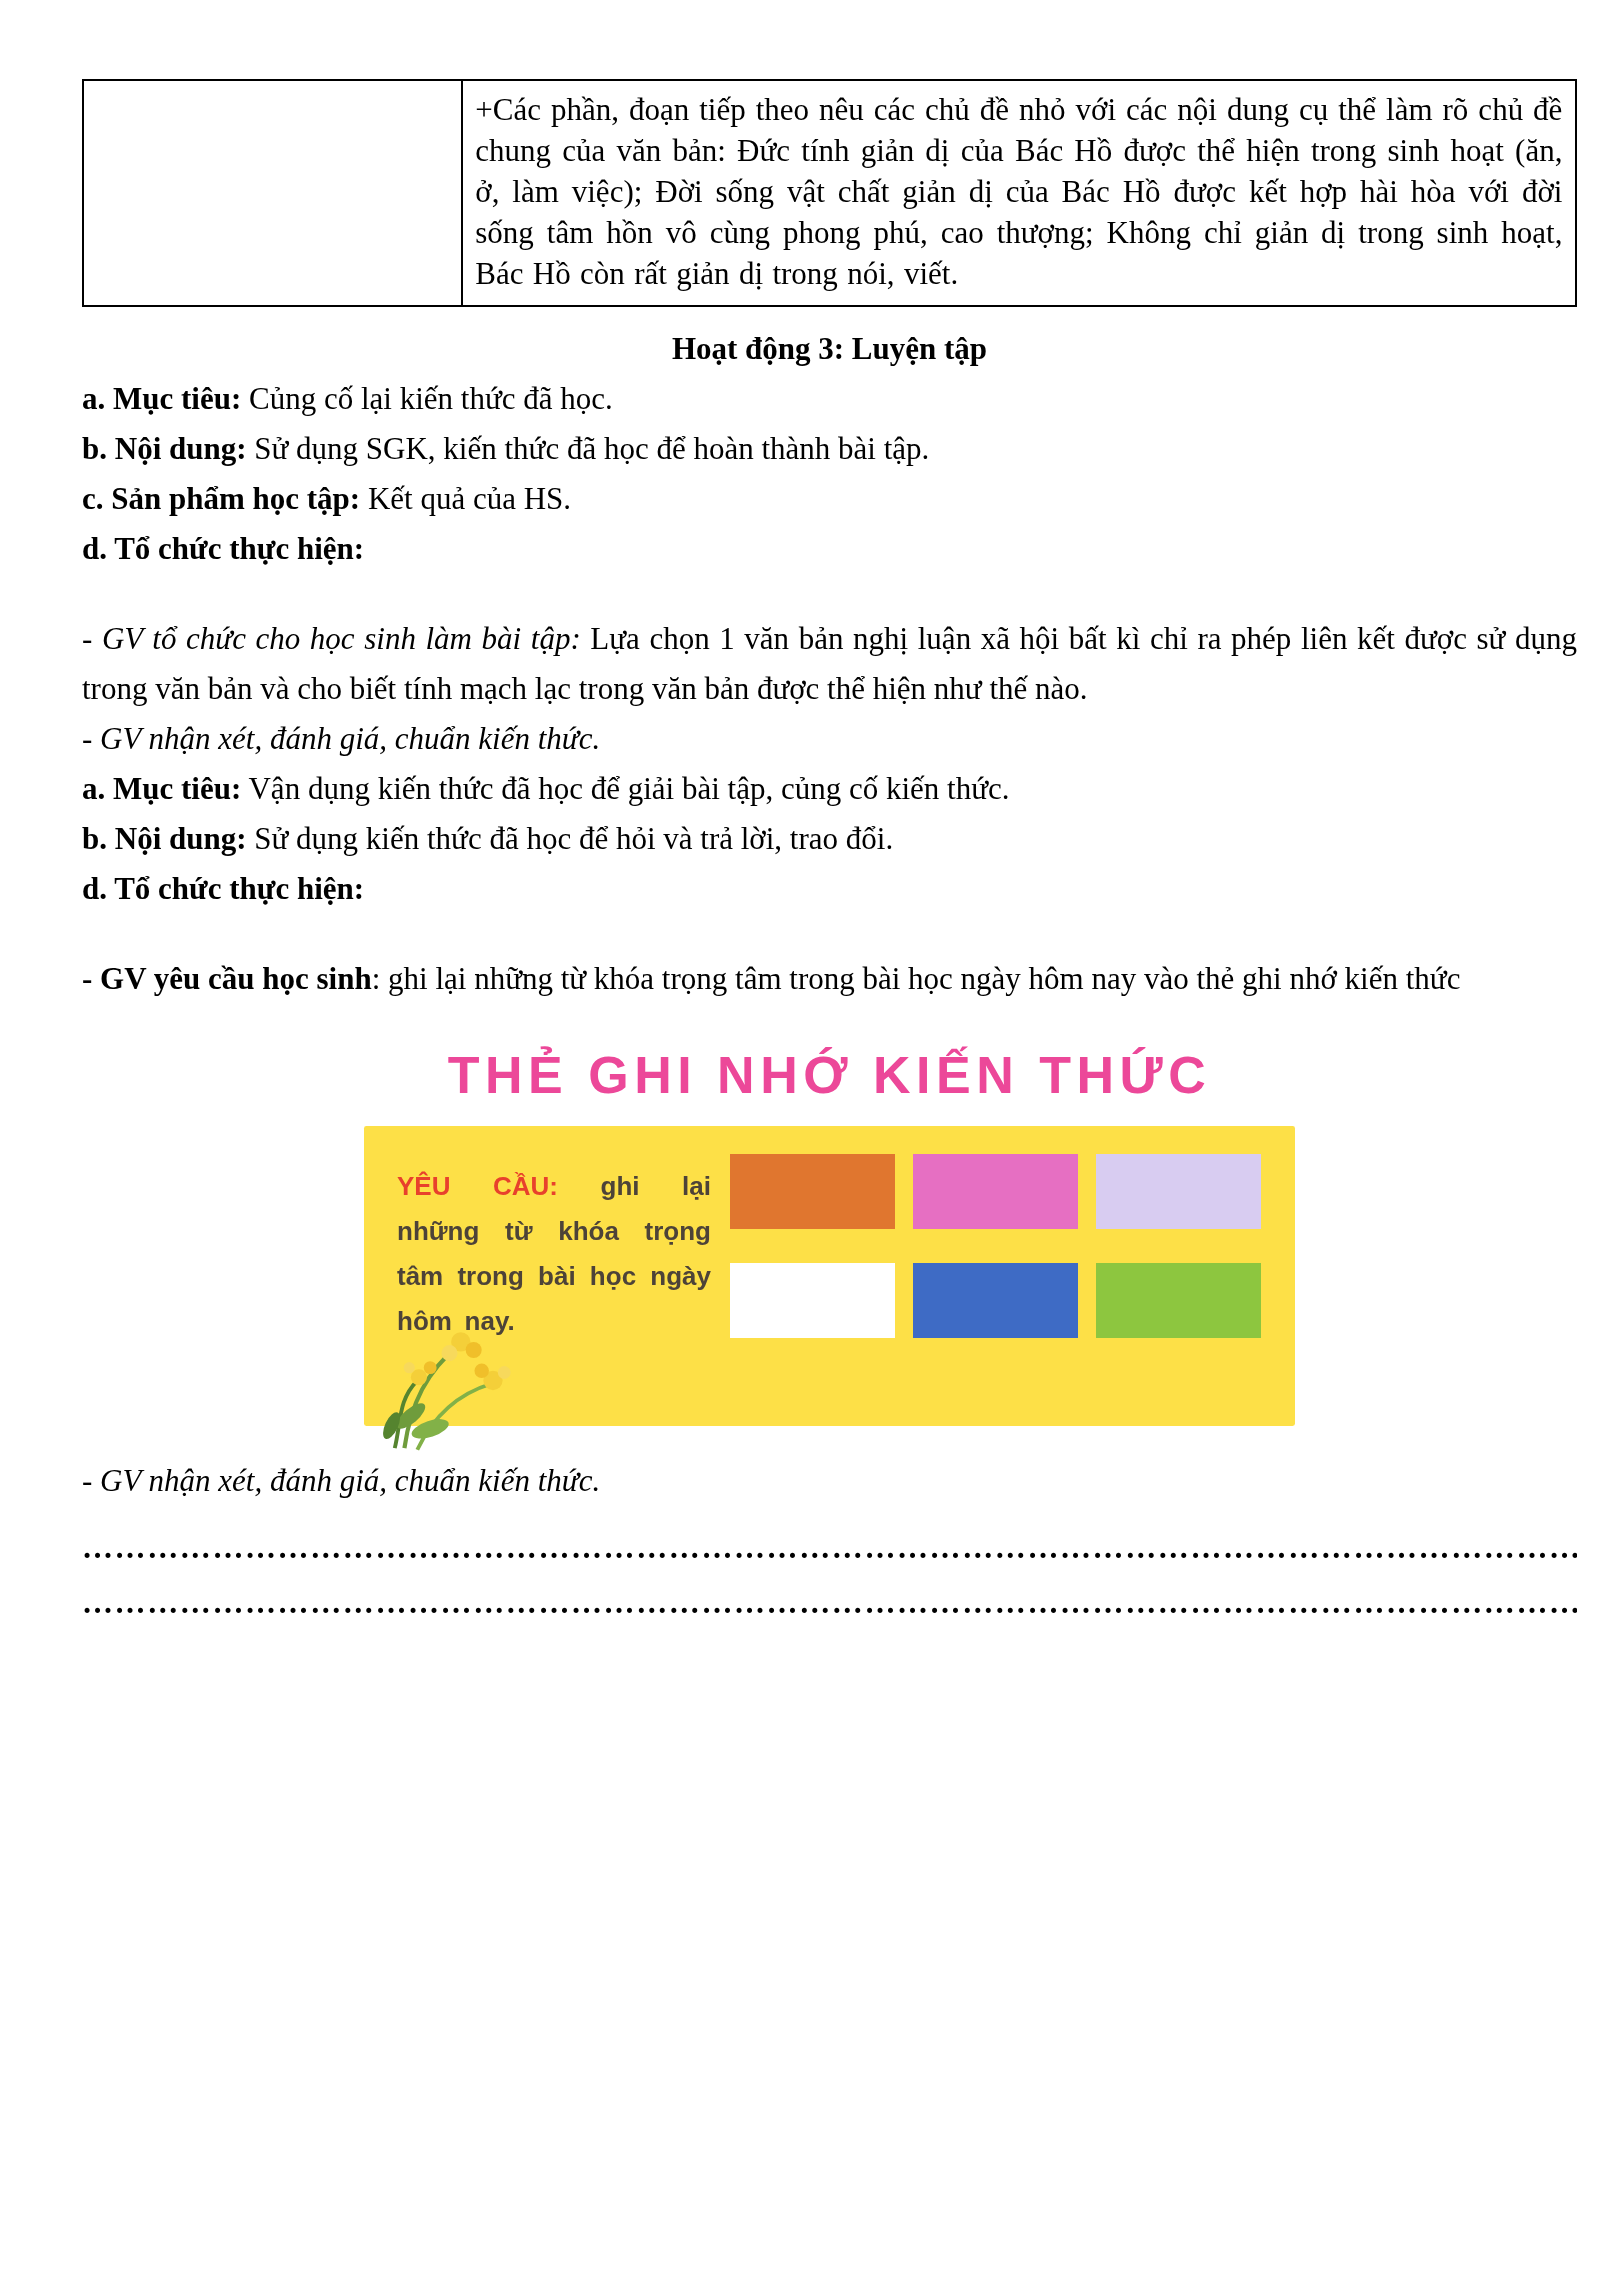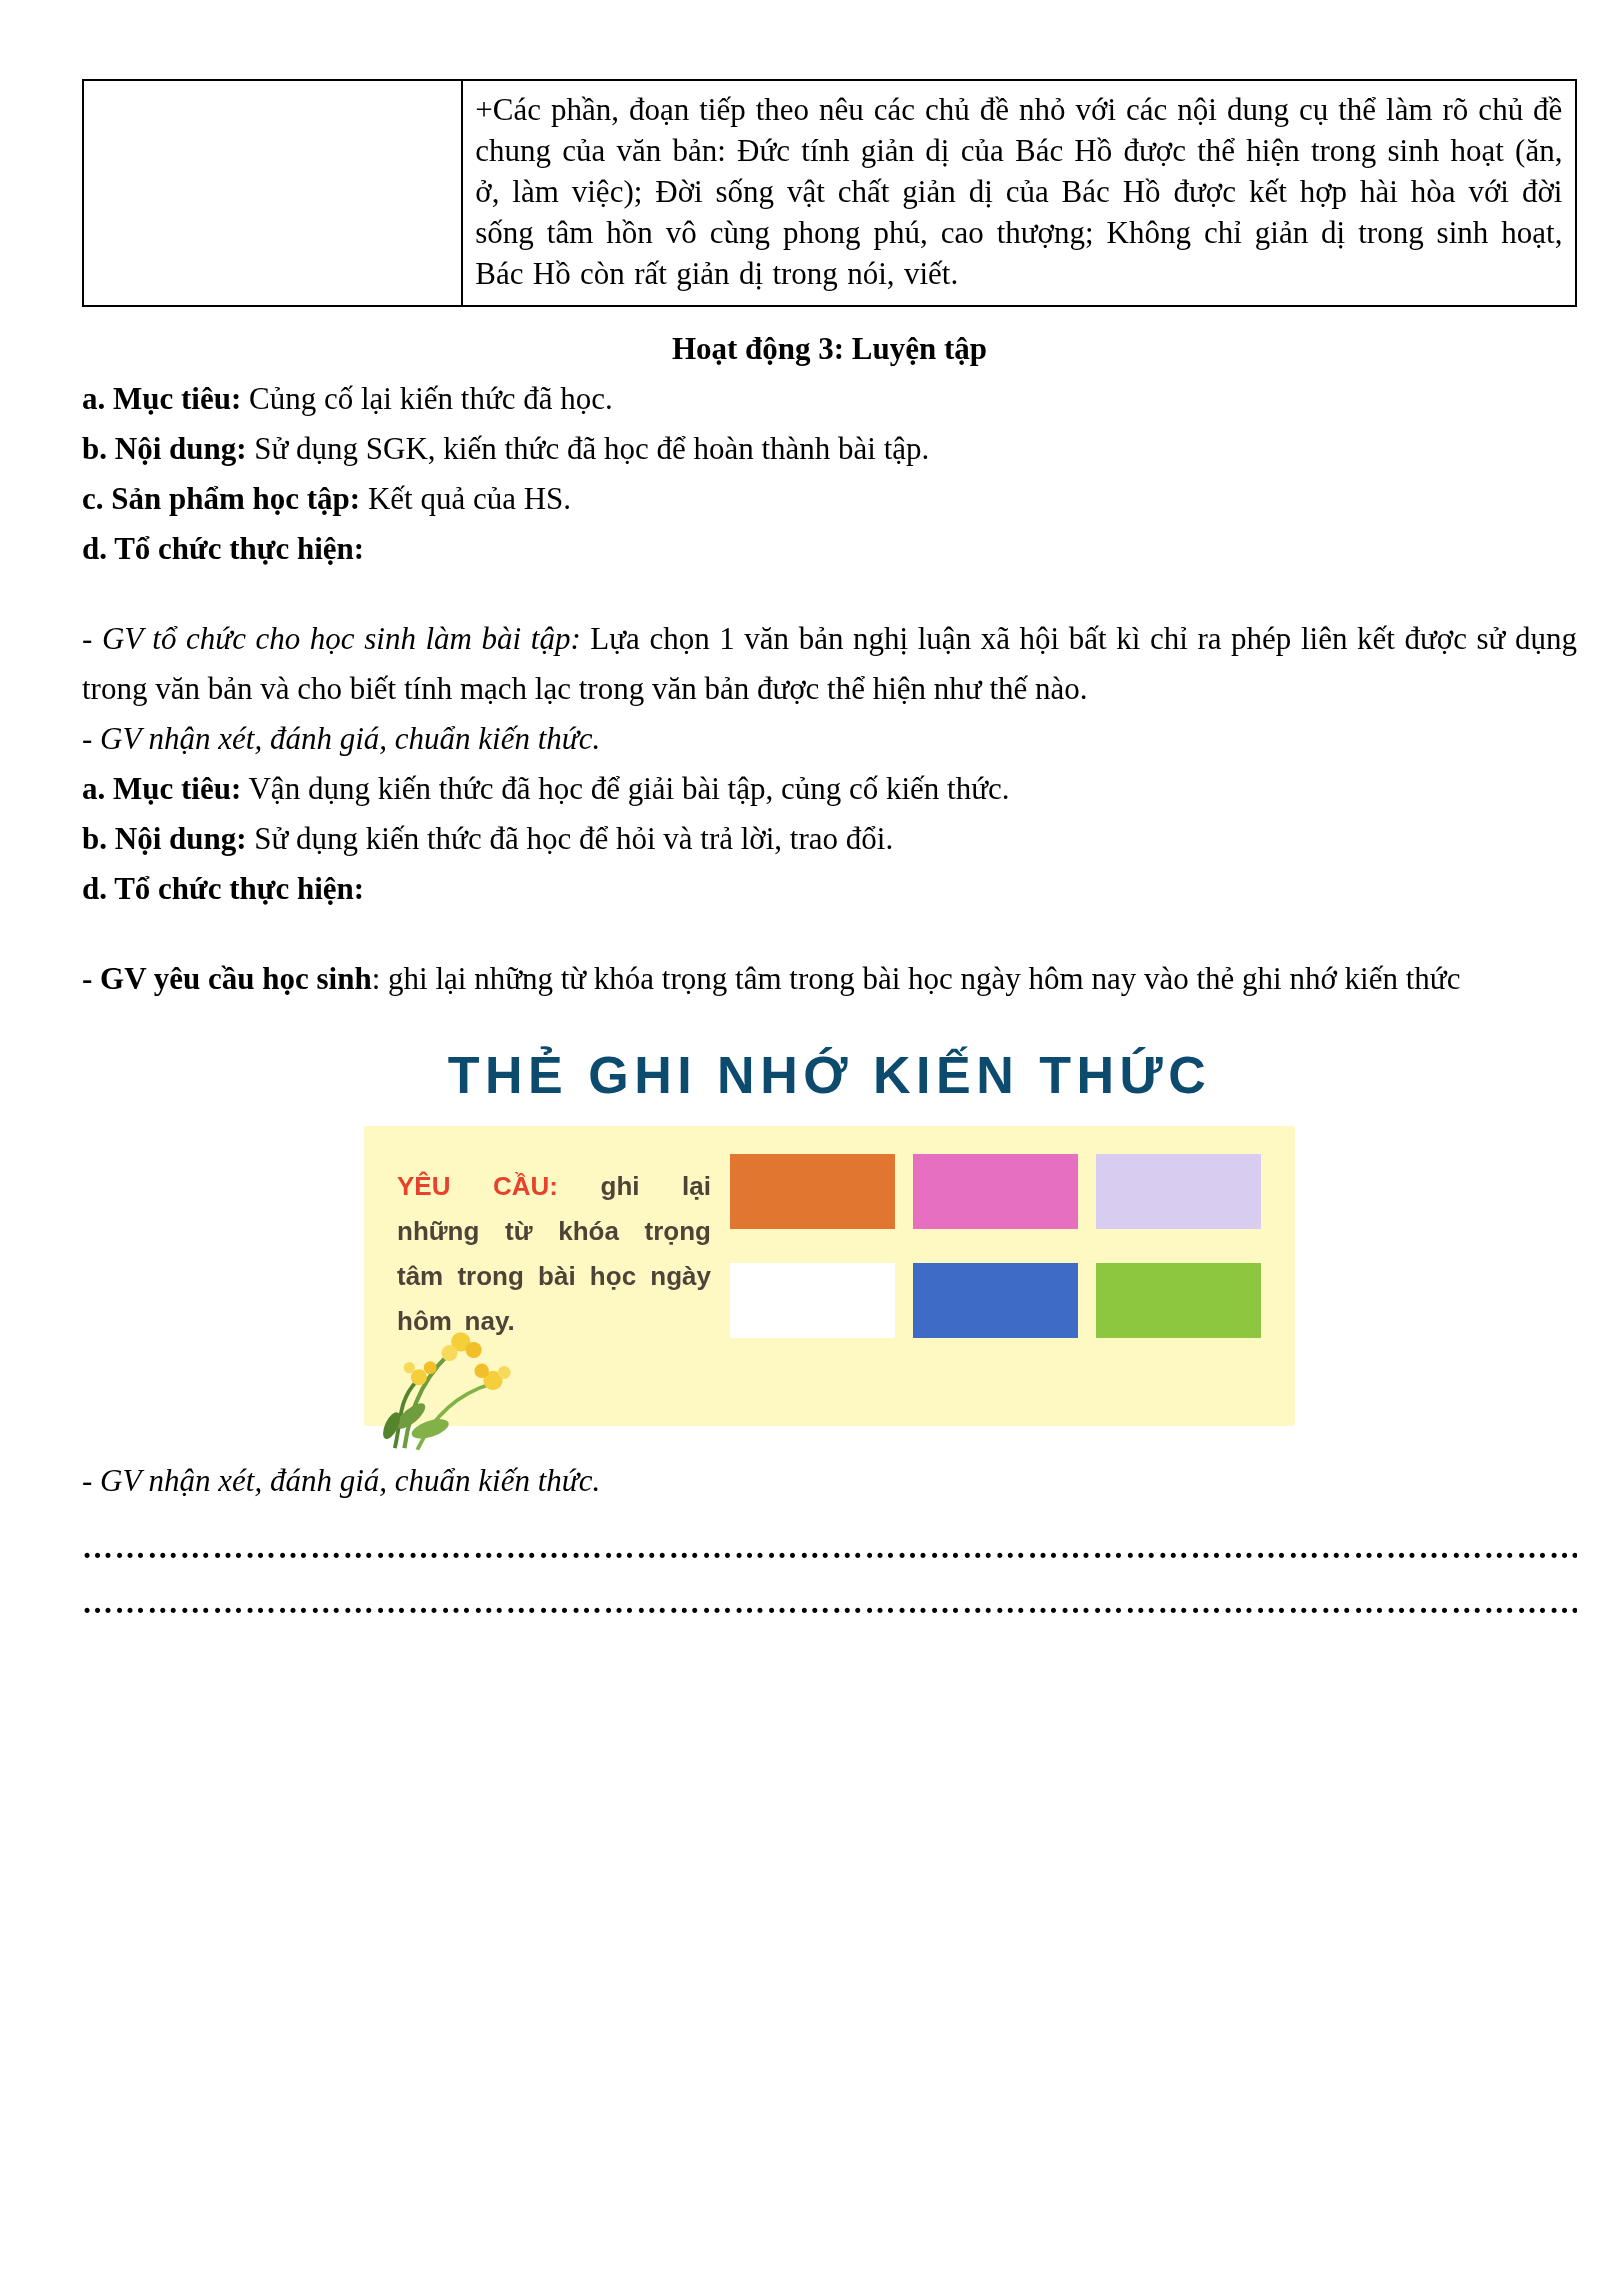--- a/index.html
+++ b/index.html
@@ -124,23 +124,23 @@
 
     <p class="line"><b>a. Mục tiêu:</b> <span>Vận dụng kiến thức đã học để giải bài tập, củng cố kiến thức.</span></p>
 
     <p class="line"><b>b. Nội dung:</b> <span>Sử dụng kiến thức đã học để hỏi và trả lời, trao đổi.</span></p>
 
 
     <p class="line"><b>d. Tổ chức thực hiện:</b></p>
 
     <p class="para"><b>- GV yêu cầu học sinh</b><span>: ghi lại những từ khóa trọng tâm trong bài học ngày hôm nay vào thẻ ghi nhớ kiến thức</span></p>
 
-    <p class="card-title" style="color: #0c4a6e;">THẺ GHI NHỚ KIẾN THỨC</p>
+    <p class="card-title" style="color: #ec4899;">THẺ GHI NHỚ KIẾN THỨC</p>
 
-    <div class="memory-card" style="background: #fef9c3;">
+    <div class="memory-card" style="background: #fde047;">
 
       <div class="card-text"><span style="color: rgb(232, 65, 44);">YÊU CẦU:</span> <span>ghi lại những từ khóa trọng tâm trong bài học ngày hôm nay.</span></div>
 
       <div class="swatch-grid">
         <div class="swatch" style="background: rgb(224, 118, 47);"></div>
         <div class="swatch" style="background: rgb(230, 111, 194);"></div>
         <div class="swatch" style="background: rgb(216, 204, 241);"></div>
         <div class="swatch" style="background: rgb(255, 255, 255);"></div>
         <div class="swatch" style="background: rgb(62, 107, 197);"></div>
         <div class="swatch" style="background: rgb(141, 198, 63);"></div>

